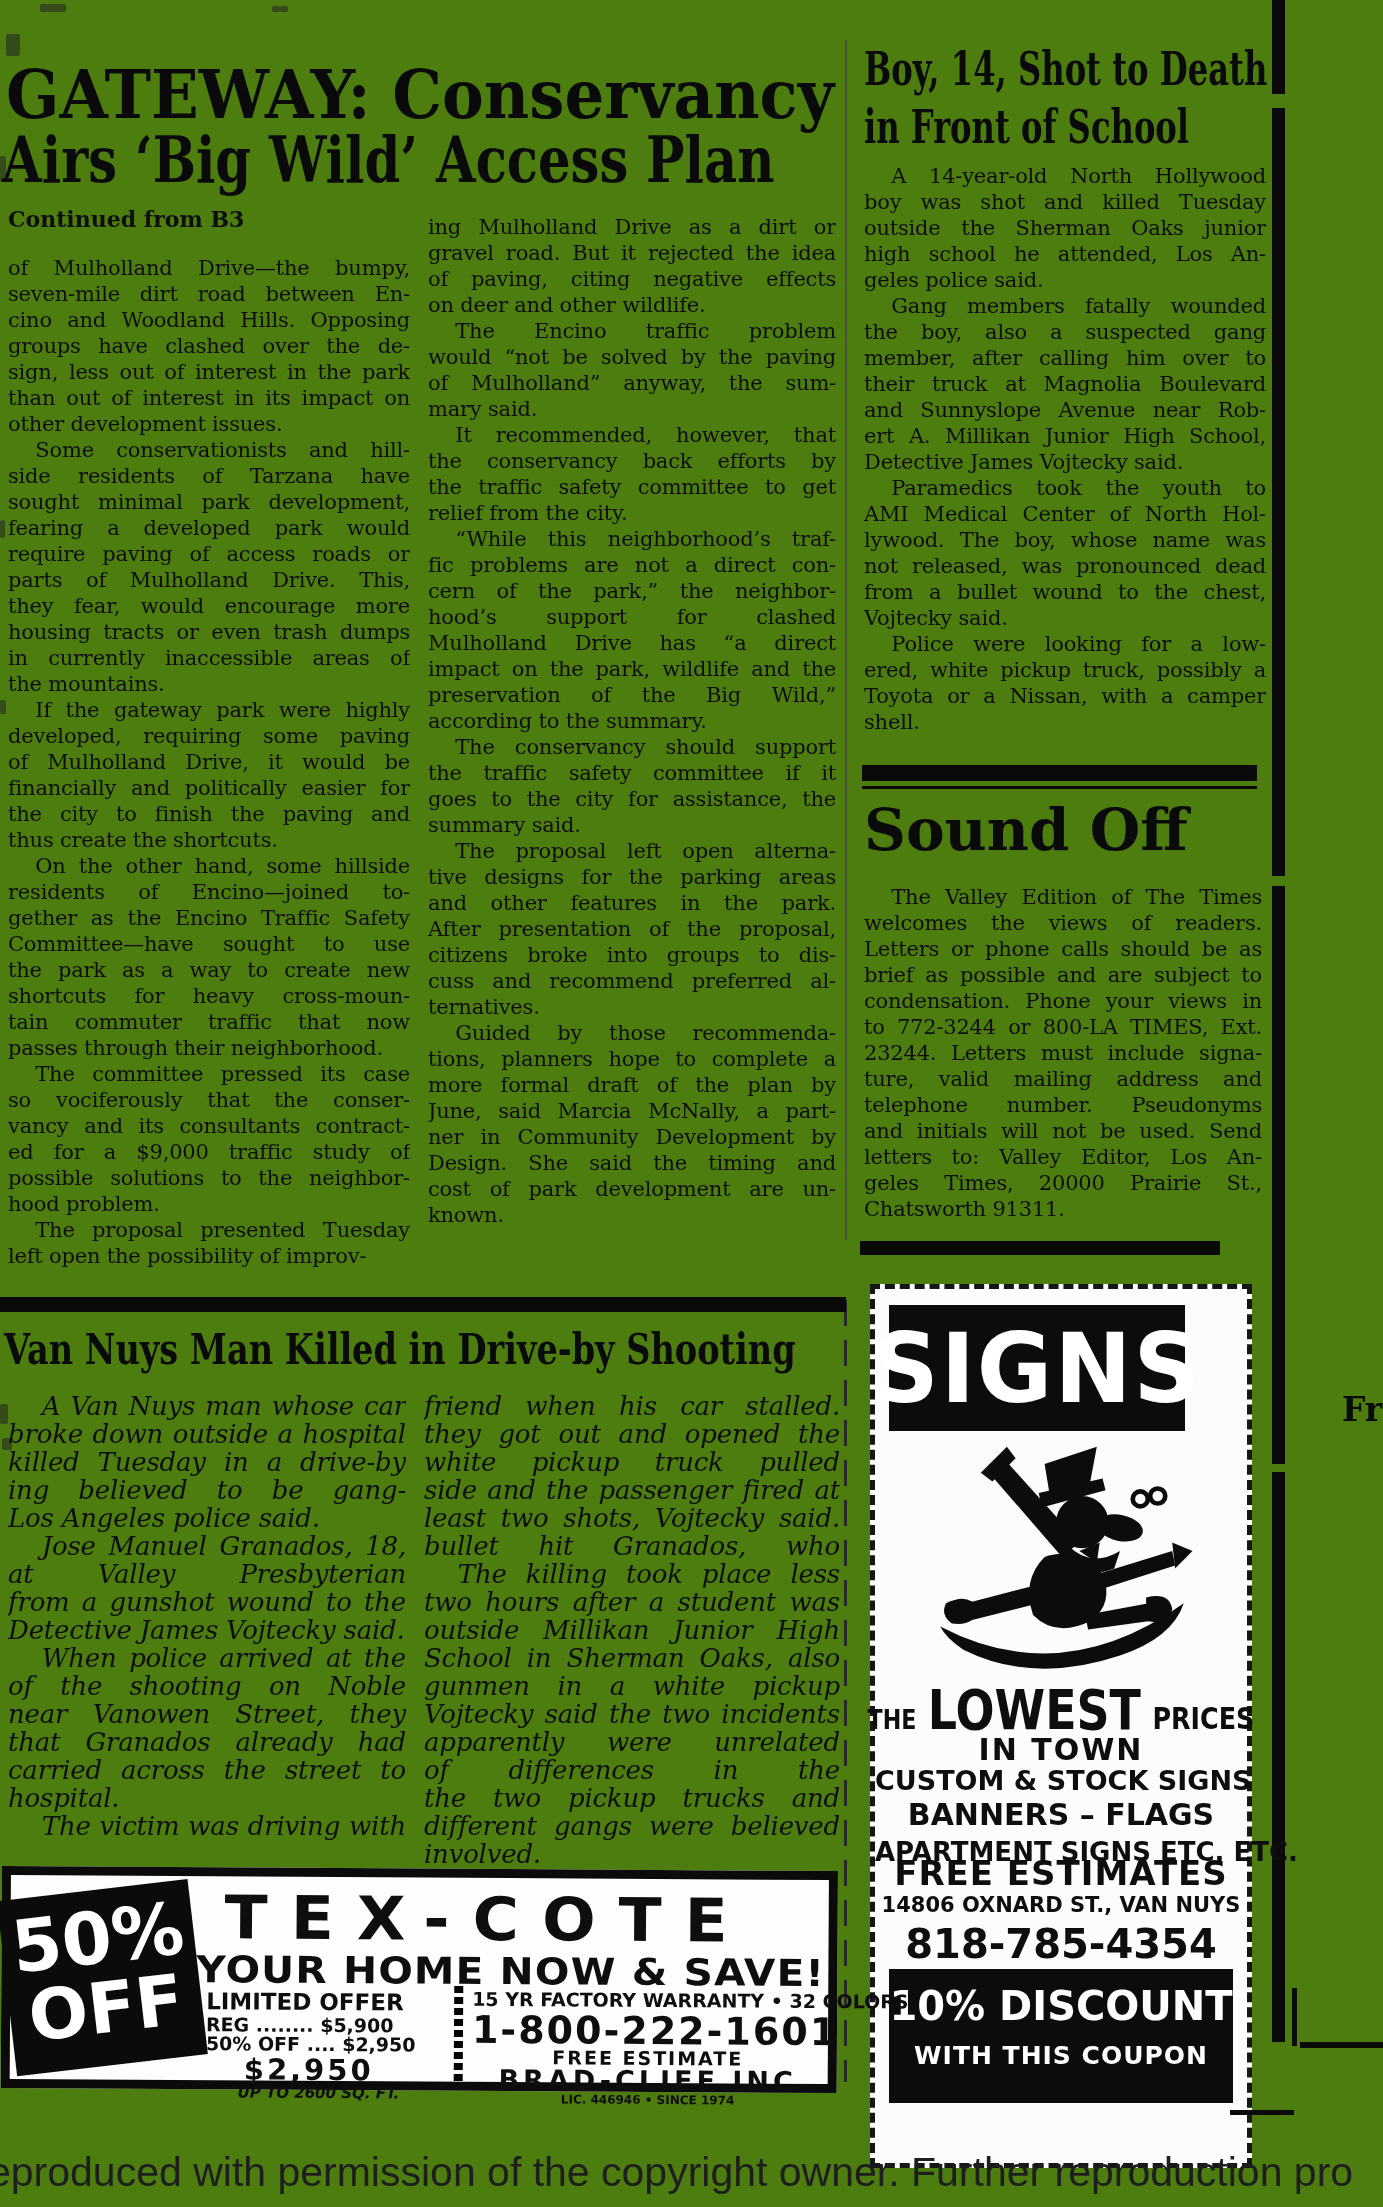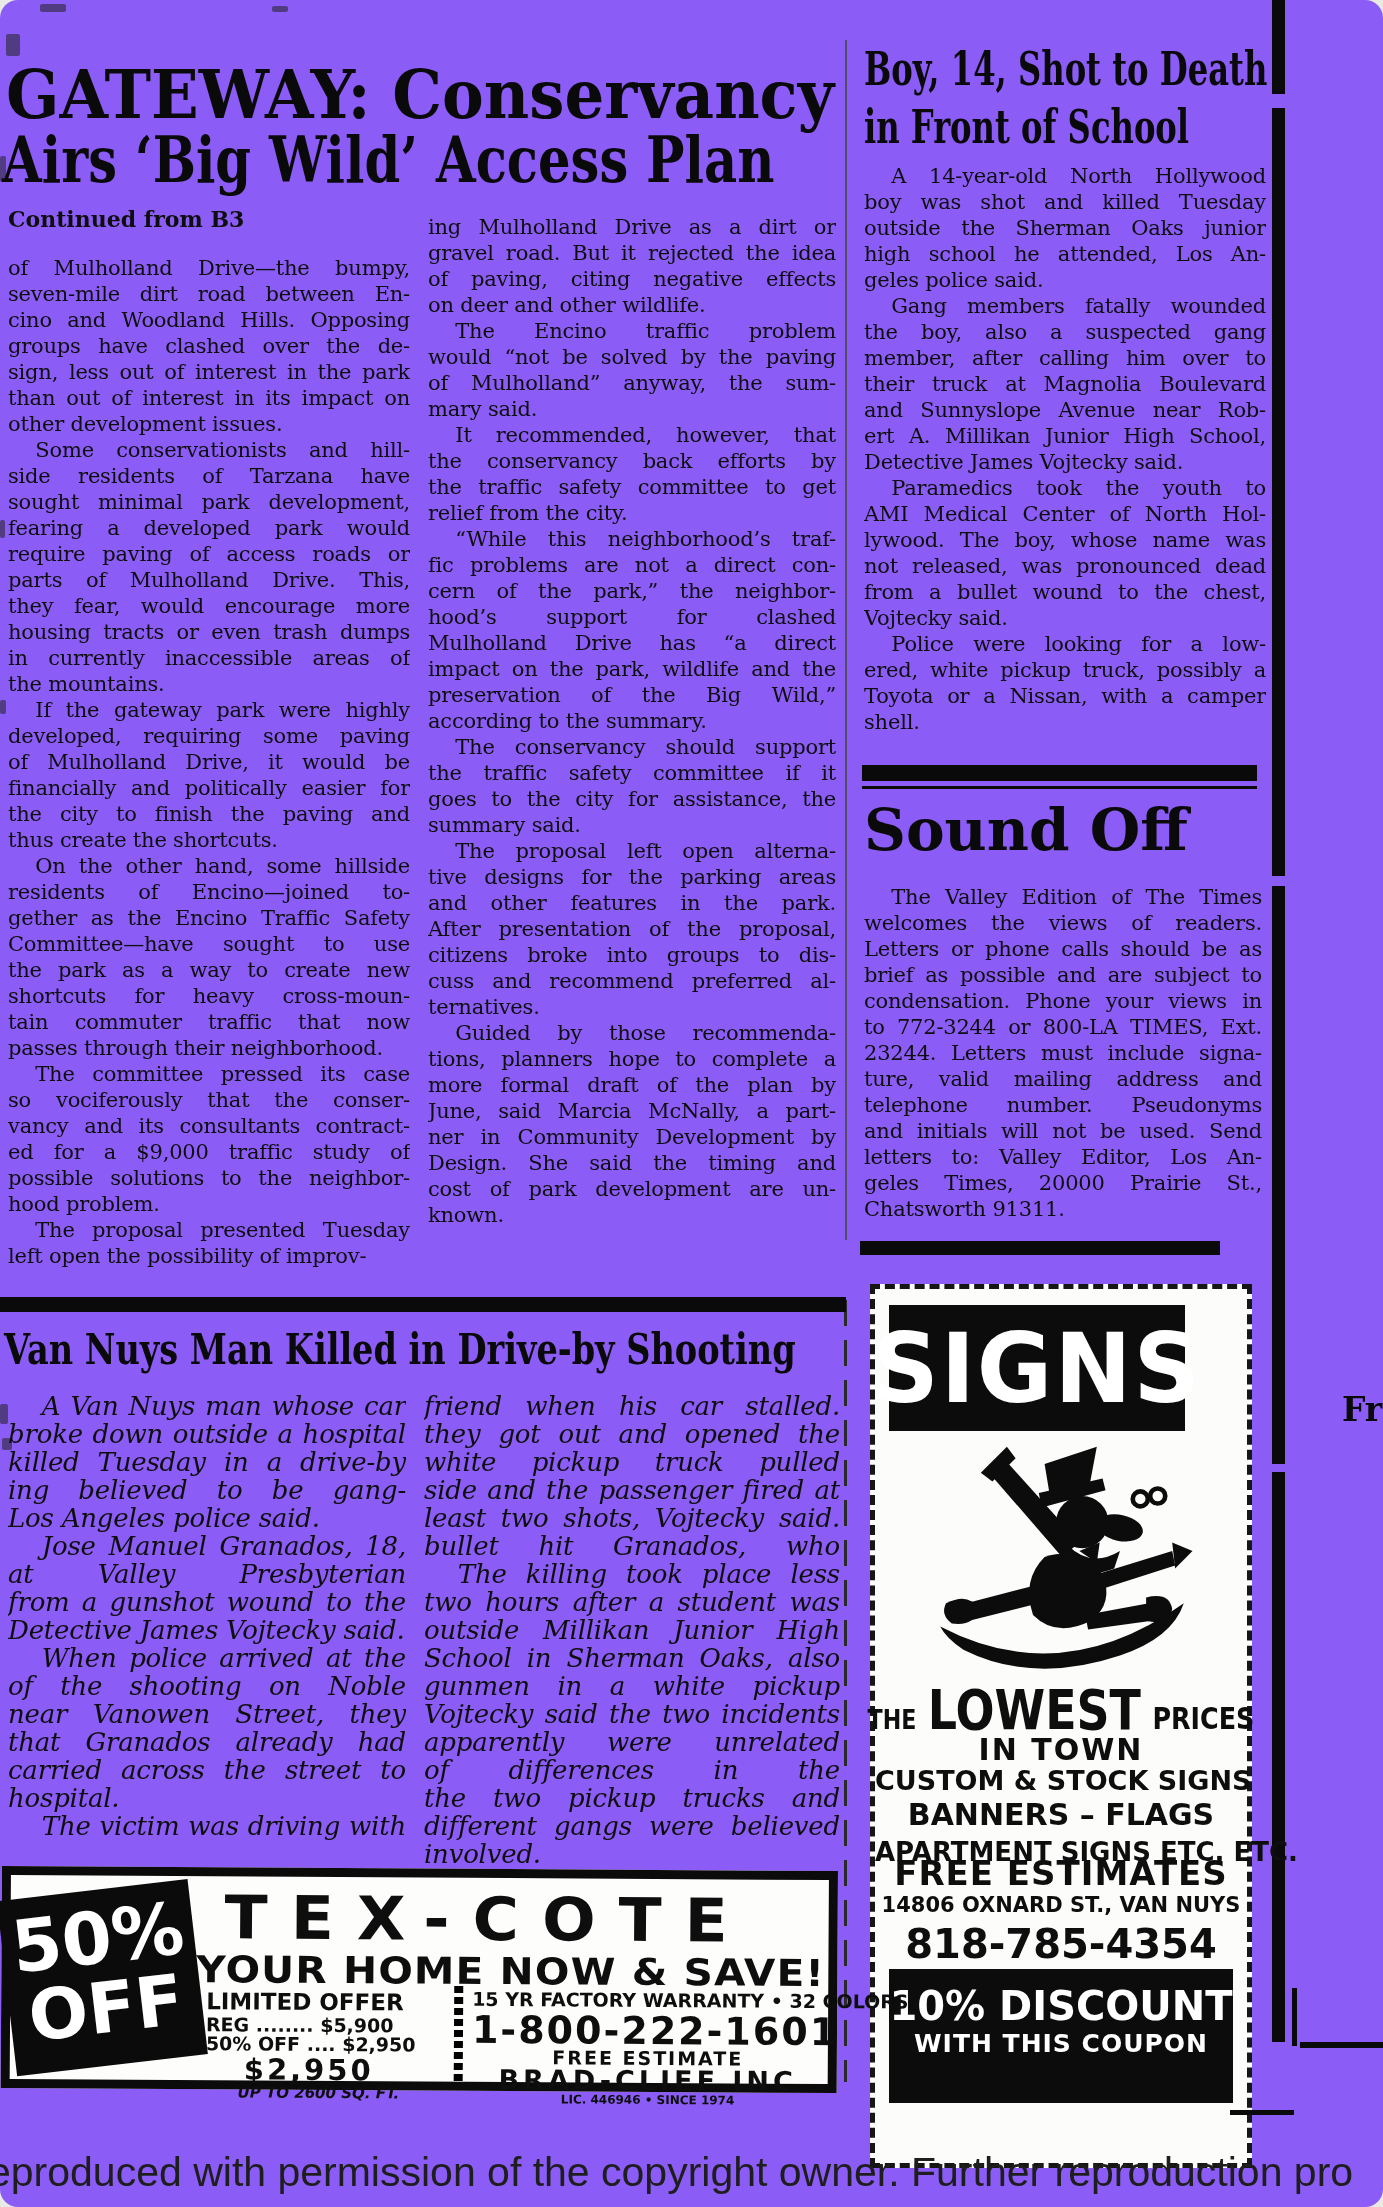--- a/index.html
+++ b/index.html
@@ -1,17 +1,17 @@
 <!DOCTYPE html>
 <html><head>
 <meta charset="utf-8">
 <style>
   html,body{margin:0;padding:0;background:#e9e9e6;}
-  .page{position:relative;width:1383px;height:2207px;background:#8b5cf6;overflow:hidden;
-        font-family:"DejaVu Serif",serif;color:#0e0e0e;border-radius:18px;}
+  .page{position:relative;width:1383px;height:2207px;background:#4d7c0f;overflow:hidden;
+        font-family:"DejaVu Serif",serif;color:#0e0e0e;}
   .abs{position:absolute;}
   
   .hl{font-weight:bold;white-space:nowrap;transform-origin:left top;color:#0a0a0a;}
   
   .col{font-size:21px;line-height:26px;}
   .col .line{height:26px;overflow:hidden;text-align:justify;text-align-last:justify;letter-spacing:-0.2px;}
   .col .line.pl{text-align-last:left;}
   .col .line.ind{text-indent:1.3em;}
   .col.vn{font-size:26px;line-height:28px;font-style:italic;}
   .col.vn .line{height:28px;}
@@ -340,21 +340,21 @@
     <div class="abs hs ctr" style="left:0;top:443px;width:372px;font-size:30px;letter-spacing:2px;">IN TOWN</div>
     <div class="abs hs ctr" style="left:0;top:476px;width:372px;font-size:27px;">CUSTOM &amp; STOCK SIGNS</div>
     <div class="abs hs ctr" style="left:0;top:508px;width:372px;font-size:30px;">BANNERS  –  FLAGS</div>
     <div class="abs hs ctr" style="left:0;top:548px;width:372px;font-size:26px;">APARTMENT SIGNS ETC. ETC.</div>
     <div class="abs hs ctr" style="left:0;top:564px;width:372px;font-size:34px;letter-spacing:1px;">FREE ESTIMATES</div>
     <div class="abs hs ctr" style="left:0;top:604px;width:372px;font-size:21px;">14806 OXNARD ST., VAN NUYS</div>
     <div class="abs hs ctr" style="left:0;top:632px;width:372px;font-size:40px;">818-785-4354</div>
 
     <div class="abs coupon" style="left:14px;top:680px;width:344px;height:134px;">
       <div class="hs" style="font-size:40px;margin-top:14px;">10% DISCOUNT</div>
-      <div class="hs" style="font-size:25px;margin-top:0;letter-spacing:1px;">WITH THIS COUPON</div>
+      <div class="hs" style="font-size:25px;margin-top:12px;letter-spacing:1px;">WITH THIS COUPON</div>
     </div>
   </div>
 
   <div class="abs tex-ad" style="left:2px;top:1866px;width:818px;height:204px;">
     <div class="abs fifty" style="left:-4px;top:14px;width:192px;height:176px;">
       <div class="hs" style="font-size:72px;margin-top:6px;">50%</div>
       <div class="hs" style="font-size:70px;margin-top:-12px;">OFF</div>
     </div>
     <div class="abs hs" style="left:214px;top:6px;font-size:60px;letter-spacing:22px;transform:scaleX(1.05);transform-origin:left top;">TEX-COTE</div>
     <div class="abs hs" style="left:186px;top:72px;font-size:37px;letter-spacing:1px;transform:scaleX(1.1);transform-origin:left top;">YOUR HOME NOW &amp; SAVE!</div>

